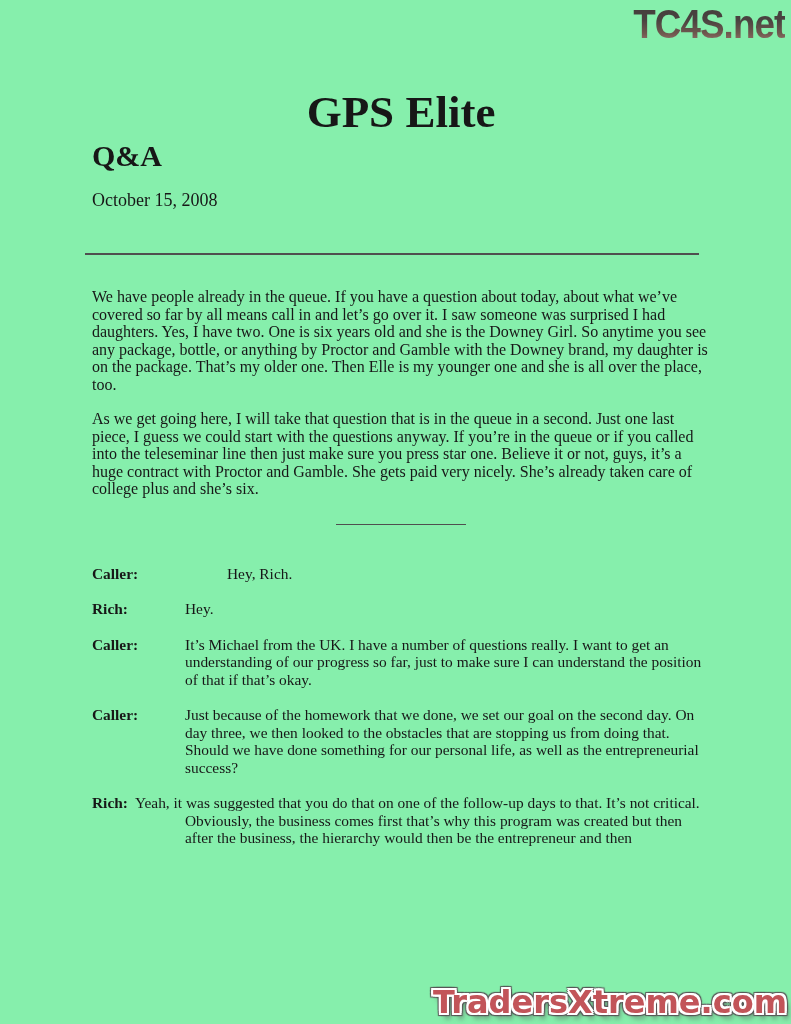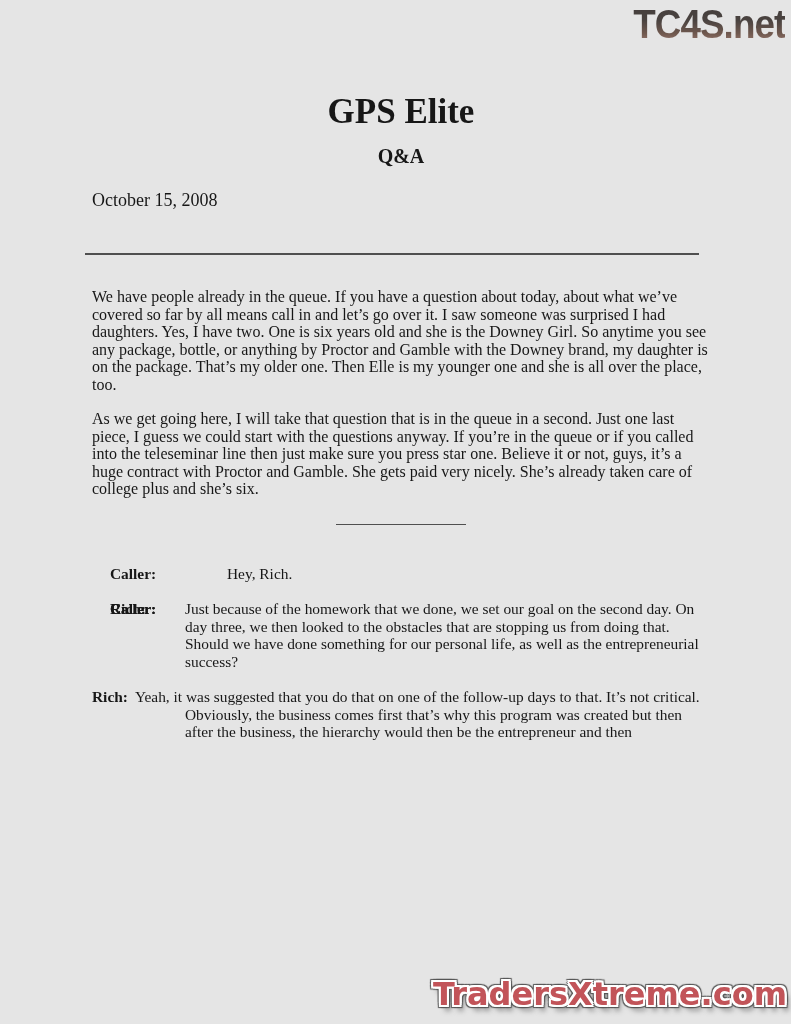--- a/index.html
+++ b/index.html
@@ -1,61 +1,61 @@
 <!DOCTYPE html>
 <html style="--logo-top: #433d3b; --logo-bottom: #a8827a; --watermark-red: #c2191f; --footer-red: #c25459; --rule-gray: #4f4f4f;"><head>
 <meta charset="utf-8">
 <style>
   html,body { margin:0; padding:0; background:#ffffff; }
   .page {
     position:relative;
     width:791px; height:1024px;
-    background:#e5e5e5;
+    background:#86efac;
     overflow:hidden;
     font-family:"Liberation Serif", serif;
     color:#171717;
   }
 
   
   .header-logo {
     position:absolute; top:2px; right:6px;
     font-family:"Liberation Sans", sans-serif;
     font-weight:bold; font-size:40px; line-height:44px;
     letter-spacing:-1px;
     transform:scaleX(0.92); transform-origin:100% 0;
     background:linear-gradient(180deg, var(--logo-top) 0%, #4a4340 42%, #70594f 72%, var(--logo-bottom) 100%);
     -webkit-background-clip:text; background-clip:text;
     color:#554741; -webkit-text-fill-color:transparent;
     cursor:pointer;
   }
   .footer-logo {
-    position:absolute; bottom:12px; right:4px;
+    position:absolute; bottom:4px; right:4px;
     font-family:"DejaVu Sans", sans-serif;
     font-weight:bold; font-size:32px; line-height:36px;
     letter-spacing:0px;
     color:var(--footer-red);
     text-shadow:
       -2px 0 0 #fff, 2px 0 0 #fff, 0 -2px 0 #fff, 0 2px 0 #fff,
       -2px -2px 0 #fff, 2px 2px 0 #fff, -2px 2px 0 #fff, 2px -2px 0 #fff,
       -3px 0 1px #565656, 3px 0 1px #565656, 0 -3px 1px #565656, 0 3px 1px #565656,
       -3px -3px 1px #565656, 3px 3px 1px #565656, -3px 3px 1px #565656, 3px -3px 1px #565656,
       4px 6px 5px rgba(90,90,90,.55);
     cursor:pointer;
   }
 
   
   .content { position:absolute; left:92px; top:0; width:618px; }
 
   .doc-title {
     margin:92px 0 0 0; text-align:center;
-    font-size:35px; line-height:40px; font-weight:bold;
+    font-size:45px; line-height:40px; font-weight:bold;
   }
   .doc-subtitle {
-    margin:8px 0 0 0; text-align:center;
-    font-size:20px; line-height:32px; font-weight:bold;
+    margin:8px 0 0 0; text-align:left;
+    font-size:30px; line-height:32px; font-weight:bold;
   }
   .doc-date {
     margin:17px 0 0 0; 
     font-size:18px; line-height:22px;
   }
   .rule {
     margin:42px 0 0 -7px; width:614px; height:0;
     border:none; border-top:2px solid var(--rule-gray);
   }
 
@@ -83,21 +83,21 @@
 
   .short-rule {
     margin:26px auto 0 auto; width:130px; height:0;
     border:none; border-top:1px solid #4f4f4f;
   }
 
   
   .dialogue { margin-top:40px; font-size:15.4px; line-height:17.5px; }
   .dlg { position:relative; margin:0 0 18px 0; }
   .dlg .speaker { font-weight:bold; }
-  .layout-tab .speaker, .layout-tab-wide .speaker { position:absolute; left:18px; top:0; }
+  .layout-tab .speaker, .layout-tab-wide .speaker { position:absolute; left:0; top:0; }
   .layout-tab .speech { display:block; margin-left:93px; }
   .layout-tab-wide .speech { display:block; margin-left:135px; }
   .layout-inline { padding-left:93px; text-indent:-93px; }
   .layout-inline .speaker { margin-right:7px; }
 </style>
 </head>
 <body>
 
 <div class="page">
 
@@ -125,24 +125,26 @@
 
     <div class="dialogue">
 
         <div class="dlg layout-tab-wide">
           <span class="speaker">Caller:</span>
           <span class="speech">Hey, Rich.</span>
         </div>
 
         <div class="dlg layout-tab">
           <span class="speaker">Rich:</span>
+          <span class="speech">Hey.</span>
         </div>
 
         <div class="dlg layout-tab">
           <span class="speaker">Caller:</span>
+          <span class="speech">It’s Michael from the UK. I have a number of questions really. I want to get an understanding of our progress so far, just to make sure I can understand the position of that if that’s okay.</span>
         </div>
 
 
         <div class="dlg layout-tab">
           <span class="speaker">Caller:</span>
           <span class="speech">Just because of the homework that we done, we set our goal on the second day. On day three, we then looked to the obstacles that are stopping us from doing that. Should we have done something for our personal life, as well as the entrepreneurial success?</span>
         </div>
 
         <div class="dlg layout-inline"><span class="speaker">Rich:</span><span class="speech">Yeah, it was suggested that you do that on one of the follow-up days to that. It’s not critical. Obviously, the business comes first that’s why this program was created but then after the business, the hierarchy would then be the entrepreneur and then</span></div>
       </div>

